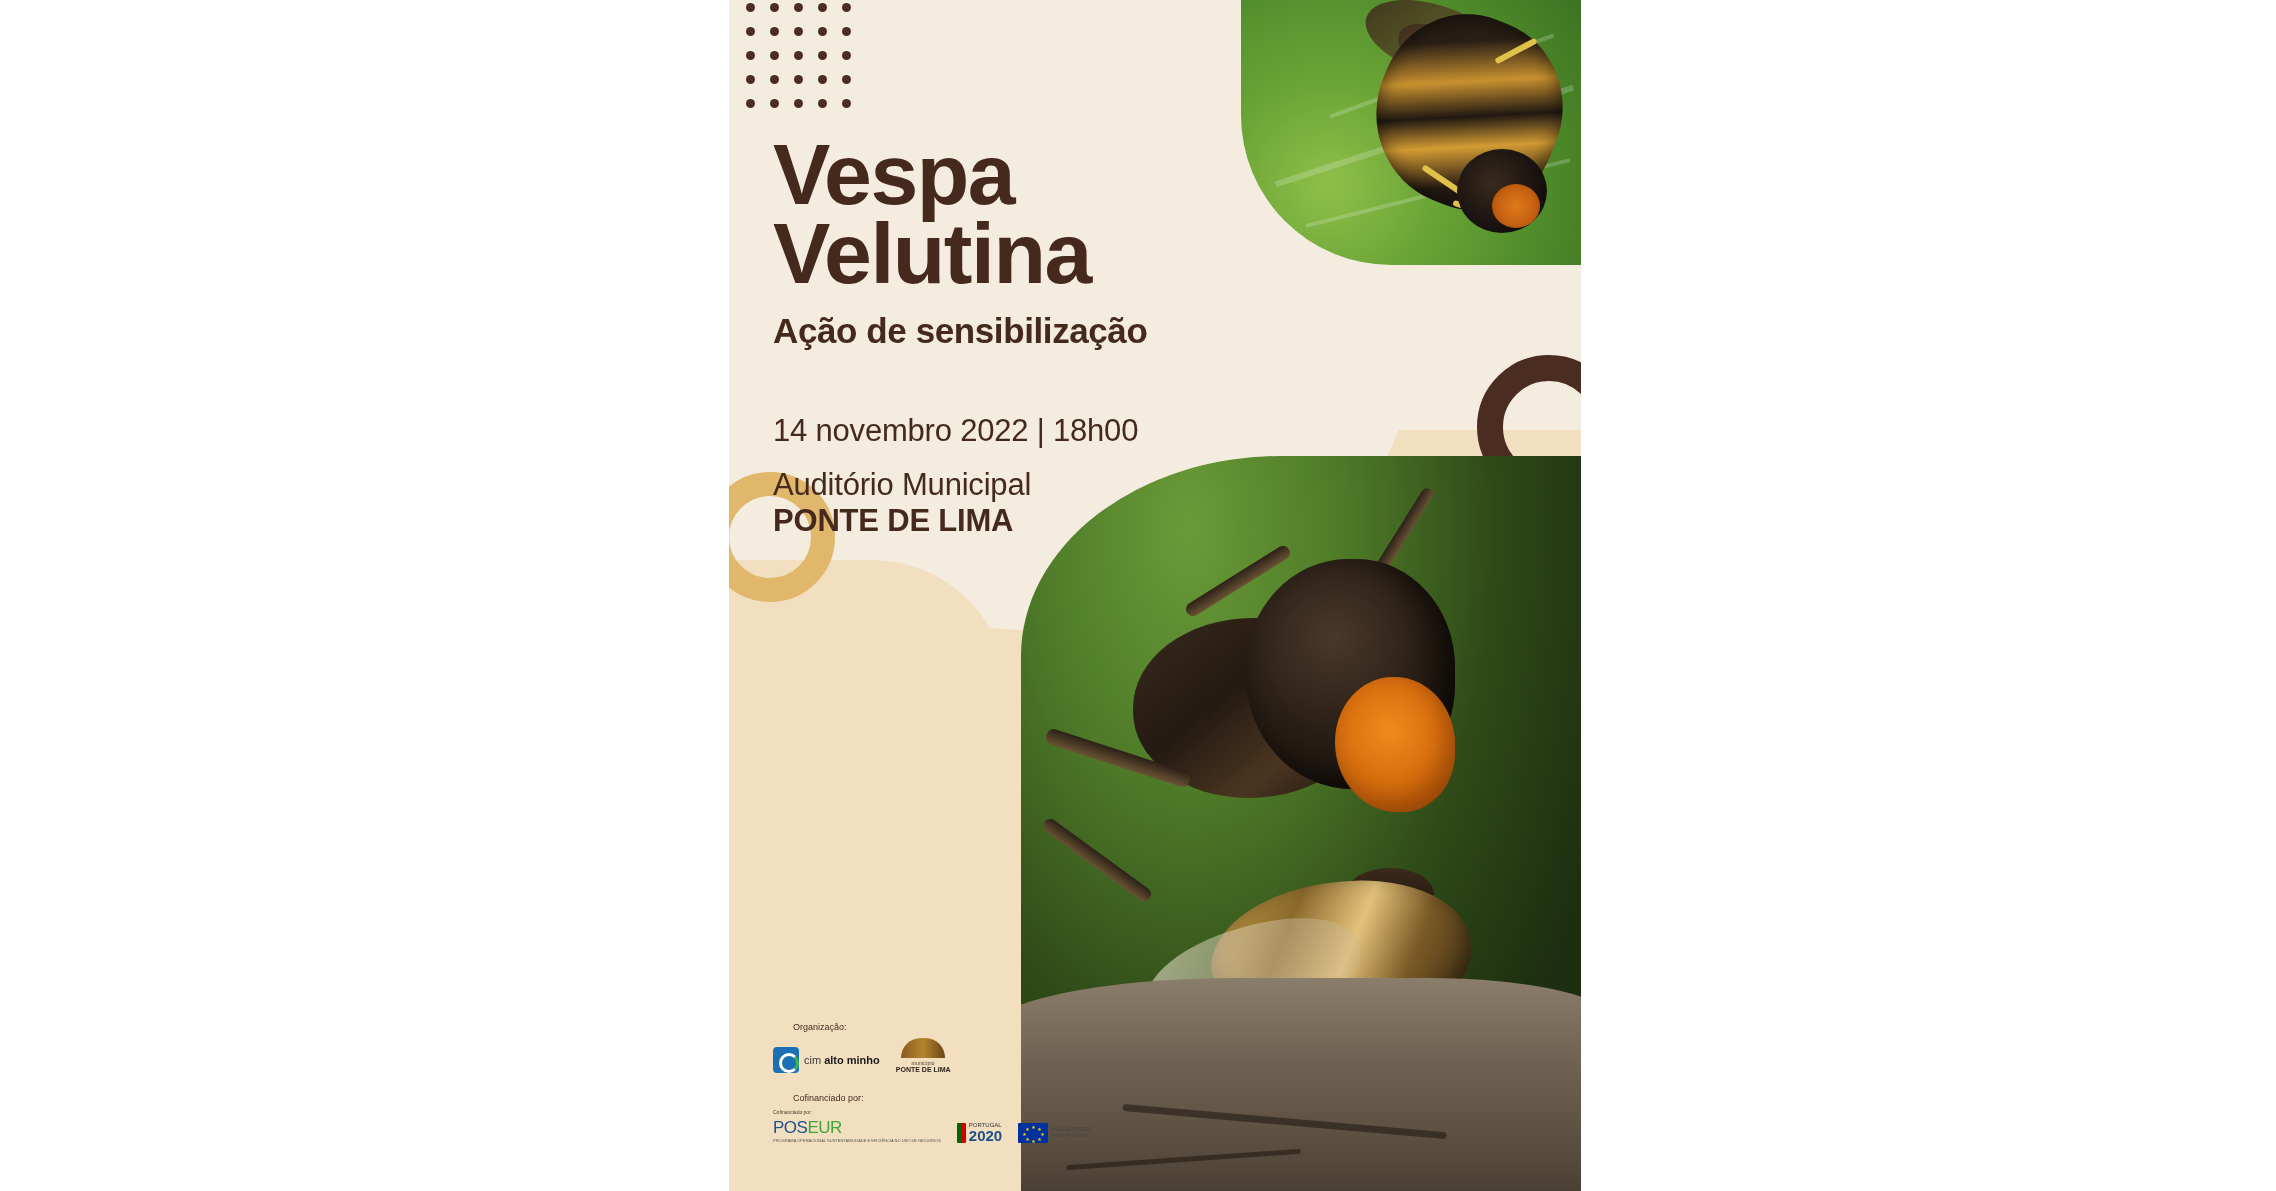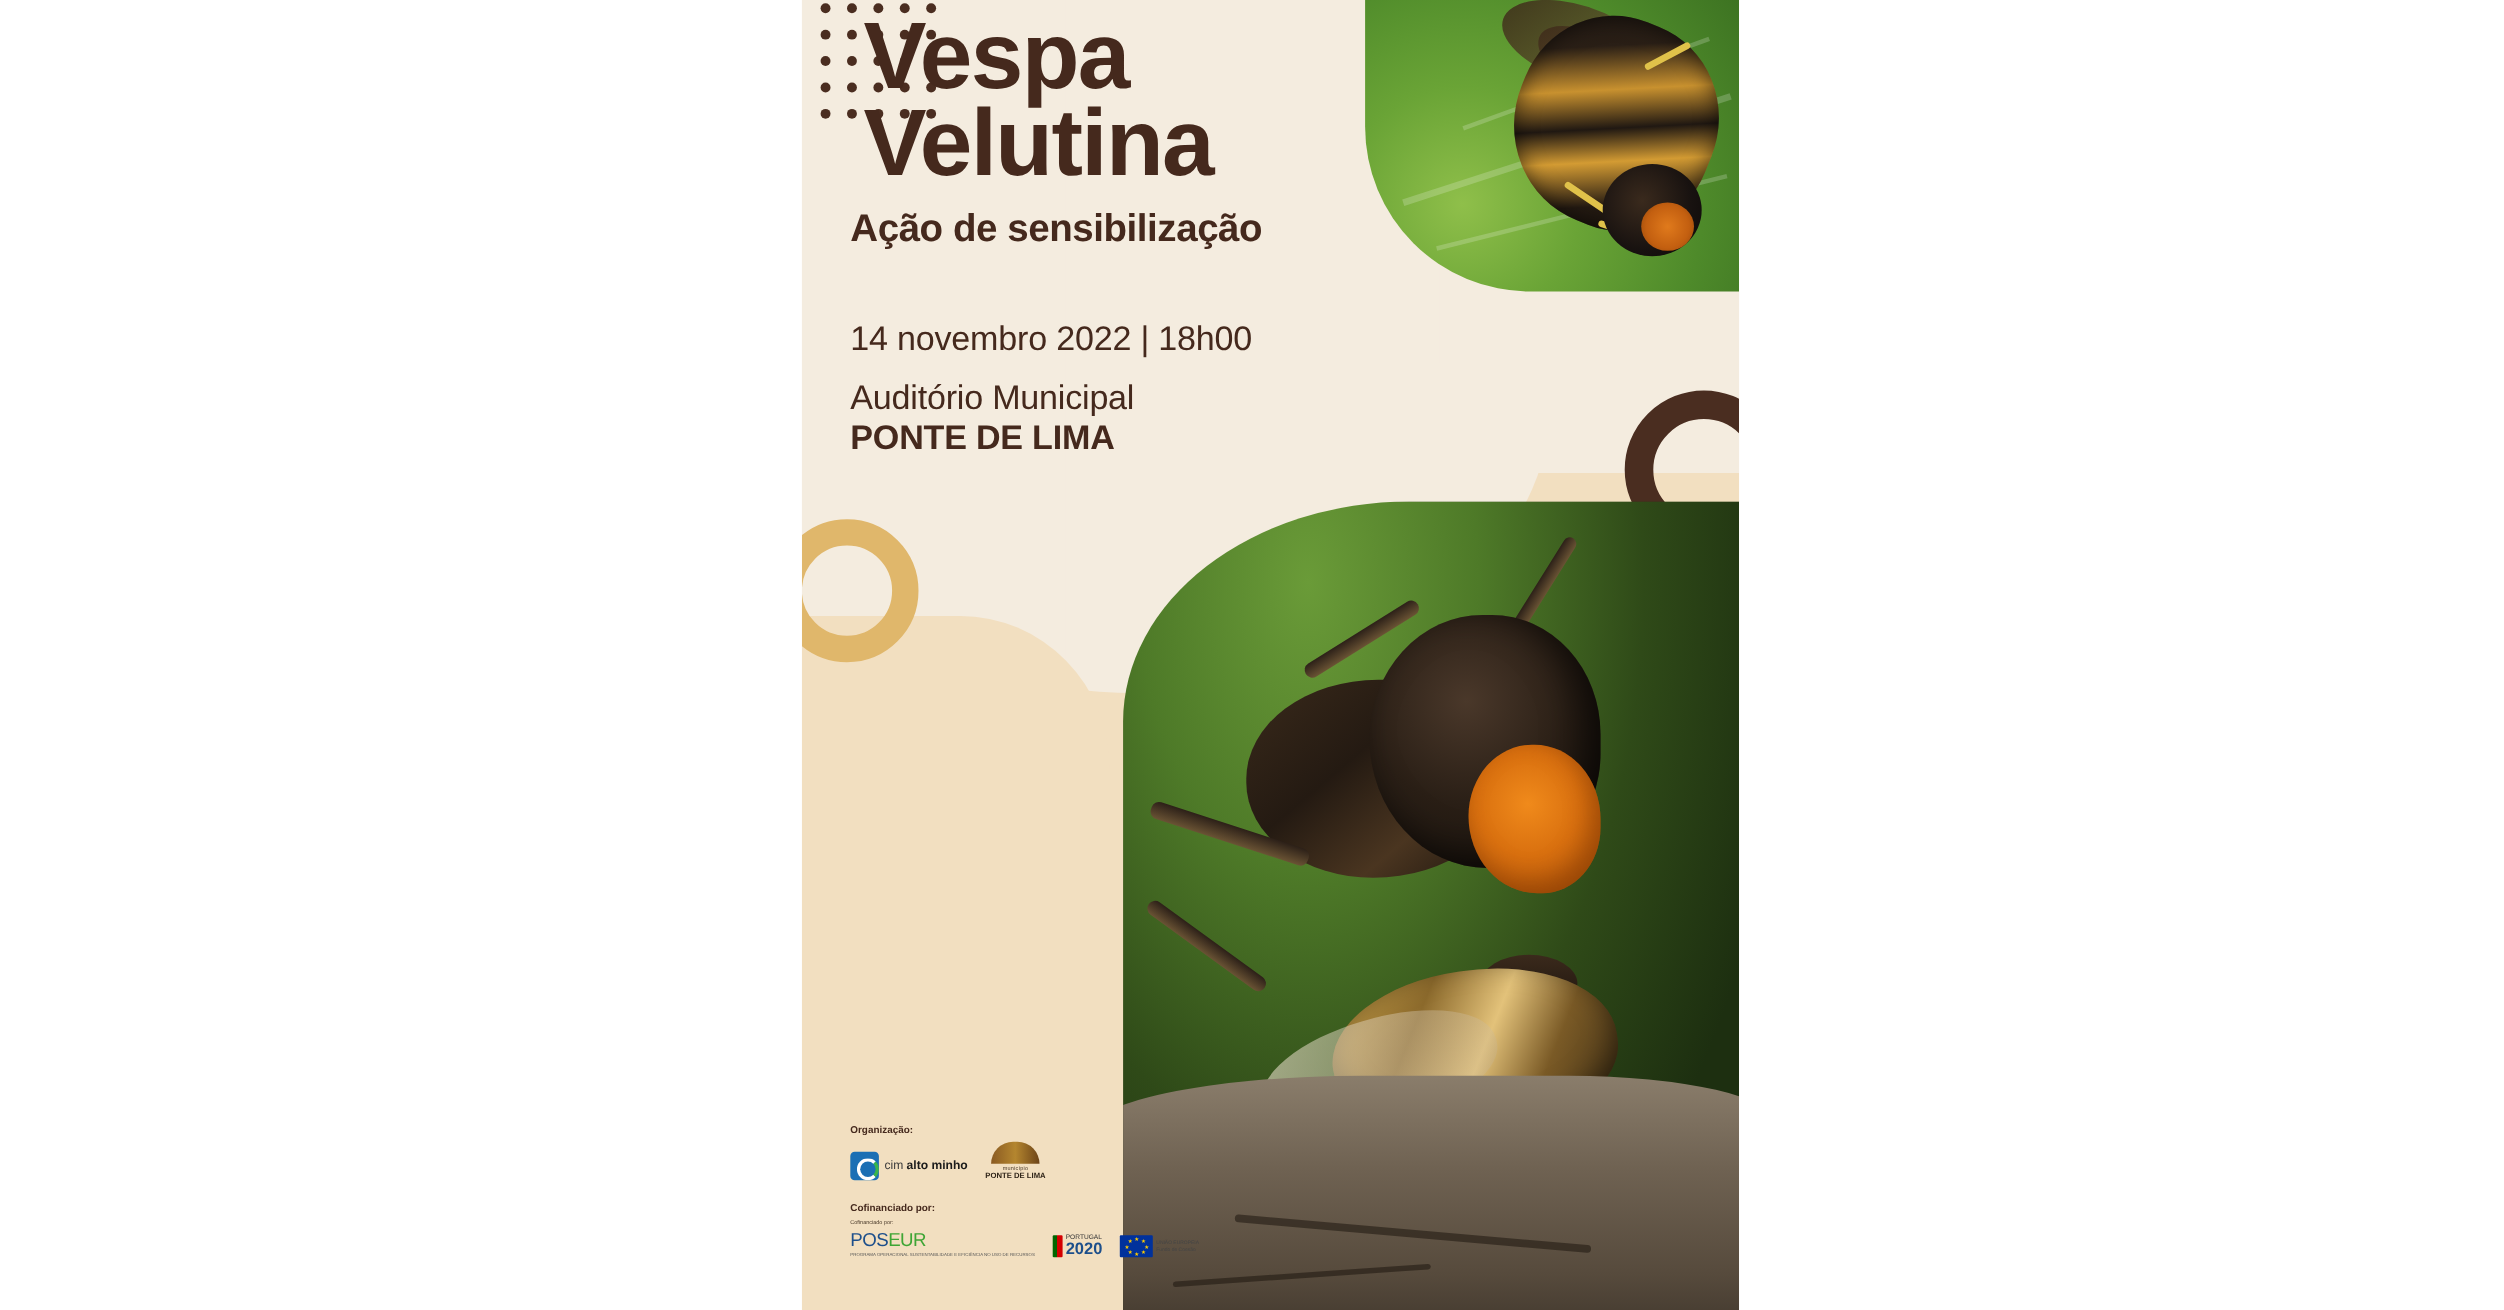--- a/index.html
+++ b/index.html
@@ -273,26 +273,27 @@
 
   
   .text-wrap {
     position: absolute;
     left: 44px;
     top: 0;
     width: 470px;
     z-index: 6;
   }
   .title {
-    margin: 12px;
+    margin: 0;
     color: #45291d;
     font-weight: 700;
     font-size: 86px;
     line-height: 0.92;
     letter-spacing: -1.5px;
+    padding-top: 135px;
   }
   .title .line2 { display: block; }
   .subtitle {
     margin: 18px 0 0 0;
     color: #45291d;
     font-weight: 600;
     font-size: 35px;
     letter-spacing: -0.4px;
   }
   .datetime {
@@ -316,22 +317,23 @@
   .footer {
     position: absolute;
     left: 44px;
     bottom: 28px;
     width: 330px;
     z-index: 7;
   }
   .foot-label {
     color: #45291d;
     font-size: 9px;
-    font-weight: 700;
+    font-weight: 400;
     margin-bottom: 6px;
+    margin-left: 20px;
   }
   .logo-row {
     display: flex;
     align-items: flex-end;
     gap: 16px;
     margin-bottom: 20px;
   }
   .logo-box {
     display: flex;
     align-items: center;

